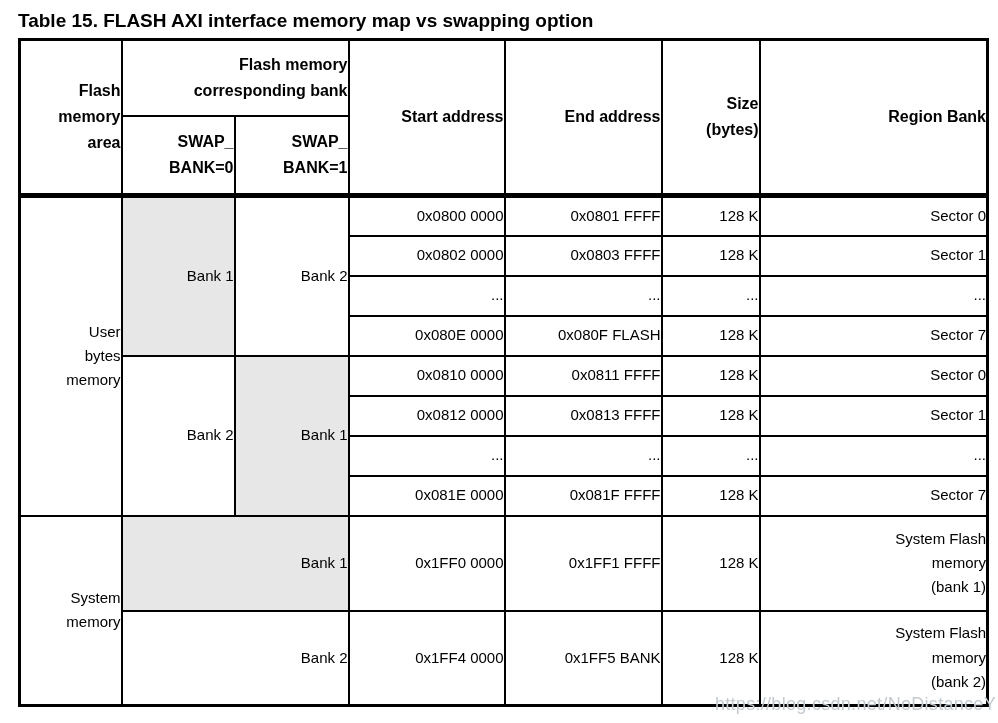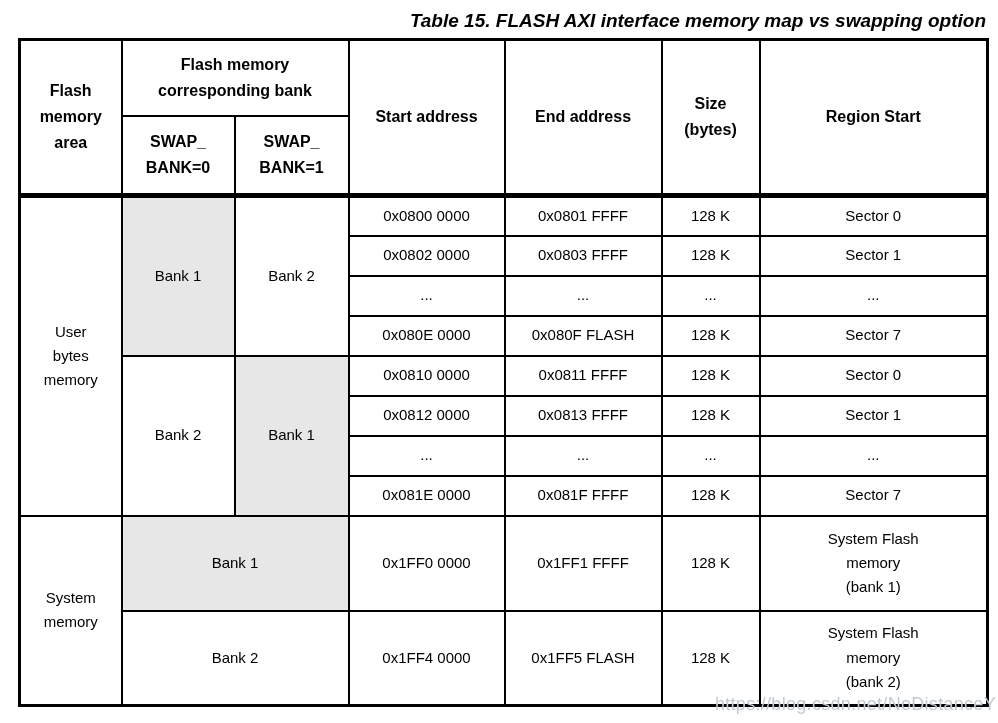--- a/index.html
+++ b/index.html
@@ -7,38 +7,37 @@
   body {
     width: 998px; height: 723px;
     position: relative;
     overflow: hidden;
     font-family: "Liberation Sans", sans-serif;
     color: #000000;
   }
   .title {
     position: absolute;
     top: 8px; left: 18px; width: 968px;
-    text-align: right;
+    text-align: left;
     font-size: 19px;
     font-weight: bold;
     line-height: 26px;
     white-space: nowrap;
-    font-style: italic;
   }
   table.memmap {
     position: absolute;
     top: 38px; left: 18px;
     width: 968px;
     border-collapse: collapse;
     table-layout: fixed;
     border: 3px solid var(--border, #000);
   }
   th, td {
     border: 2px solid var(--border, #000);
-    text-align: center;
+    text-align: right;
     vertical-align: middle;
     white-space: pre-line;
     line-height: 1.62;
     overflow: hidden;
   }
   th { font-weight: bold; font-size: 16px; }
   td { font-weight: normal; font-size: 15px; margin-left: 7px; }
   .hb { border-bottom-width: 5px; }            
   .shaded { background: var(--shade, #e7e7e7); }
   tr.hr1 { height: 76px; }
@@ -73,21 +72,21 @@
     <tr class="hr1">
       <th class="hb" rowspan="2">Flash
 memory
 area</th>
       <th colspan="2">Flash memory
 corresponding bank</th>
       <th class="hb" rowspan="2">Start address</th>
       <th class="hb" rowspan="2">End address</th>
       <th class="hb" rowspan="2">Size
 (bytes)</th>
-      <th class="hb" rowspan="2">Region Start</th>
+      <th class="hb" rowspan="2">Region Bank</th>
     </tr>
     <tr class="hr2">
       <th class="hb">SWAP_
 BANK=0</th>
       <th class="hb">SWAP_
 BANK=1</th>
     </tr>
   </thead>
   <tbody>
 
@@ -155,21 +154,21 @@
       <td>0x1FF0 0000</td>
       <td>0x1FF1 FFFF</td>
       <td>128 K</td>
       <td>System Flash
 memory
 (bank 1)</td>
     </tr>
     <tr class="rs">
       <td colspan="2">Bank 2</td>
       <td>0x1FF4 0000</td>
-      <td>0x1FF5 FLASH</td>
+      <td>0x1FF5 BANK</td>
       <td>128 K</td>
       <td>System Flash
 memory
 (bank 2)</td>
     </tr>
   </tbody>
 </table>
 
 <div class="watermark">https://blog.csdn.net/NoDistanceY</div>
 

